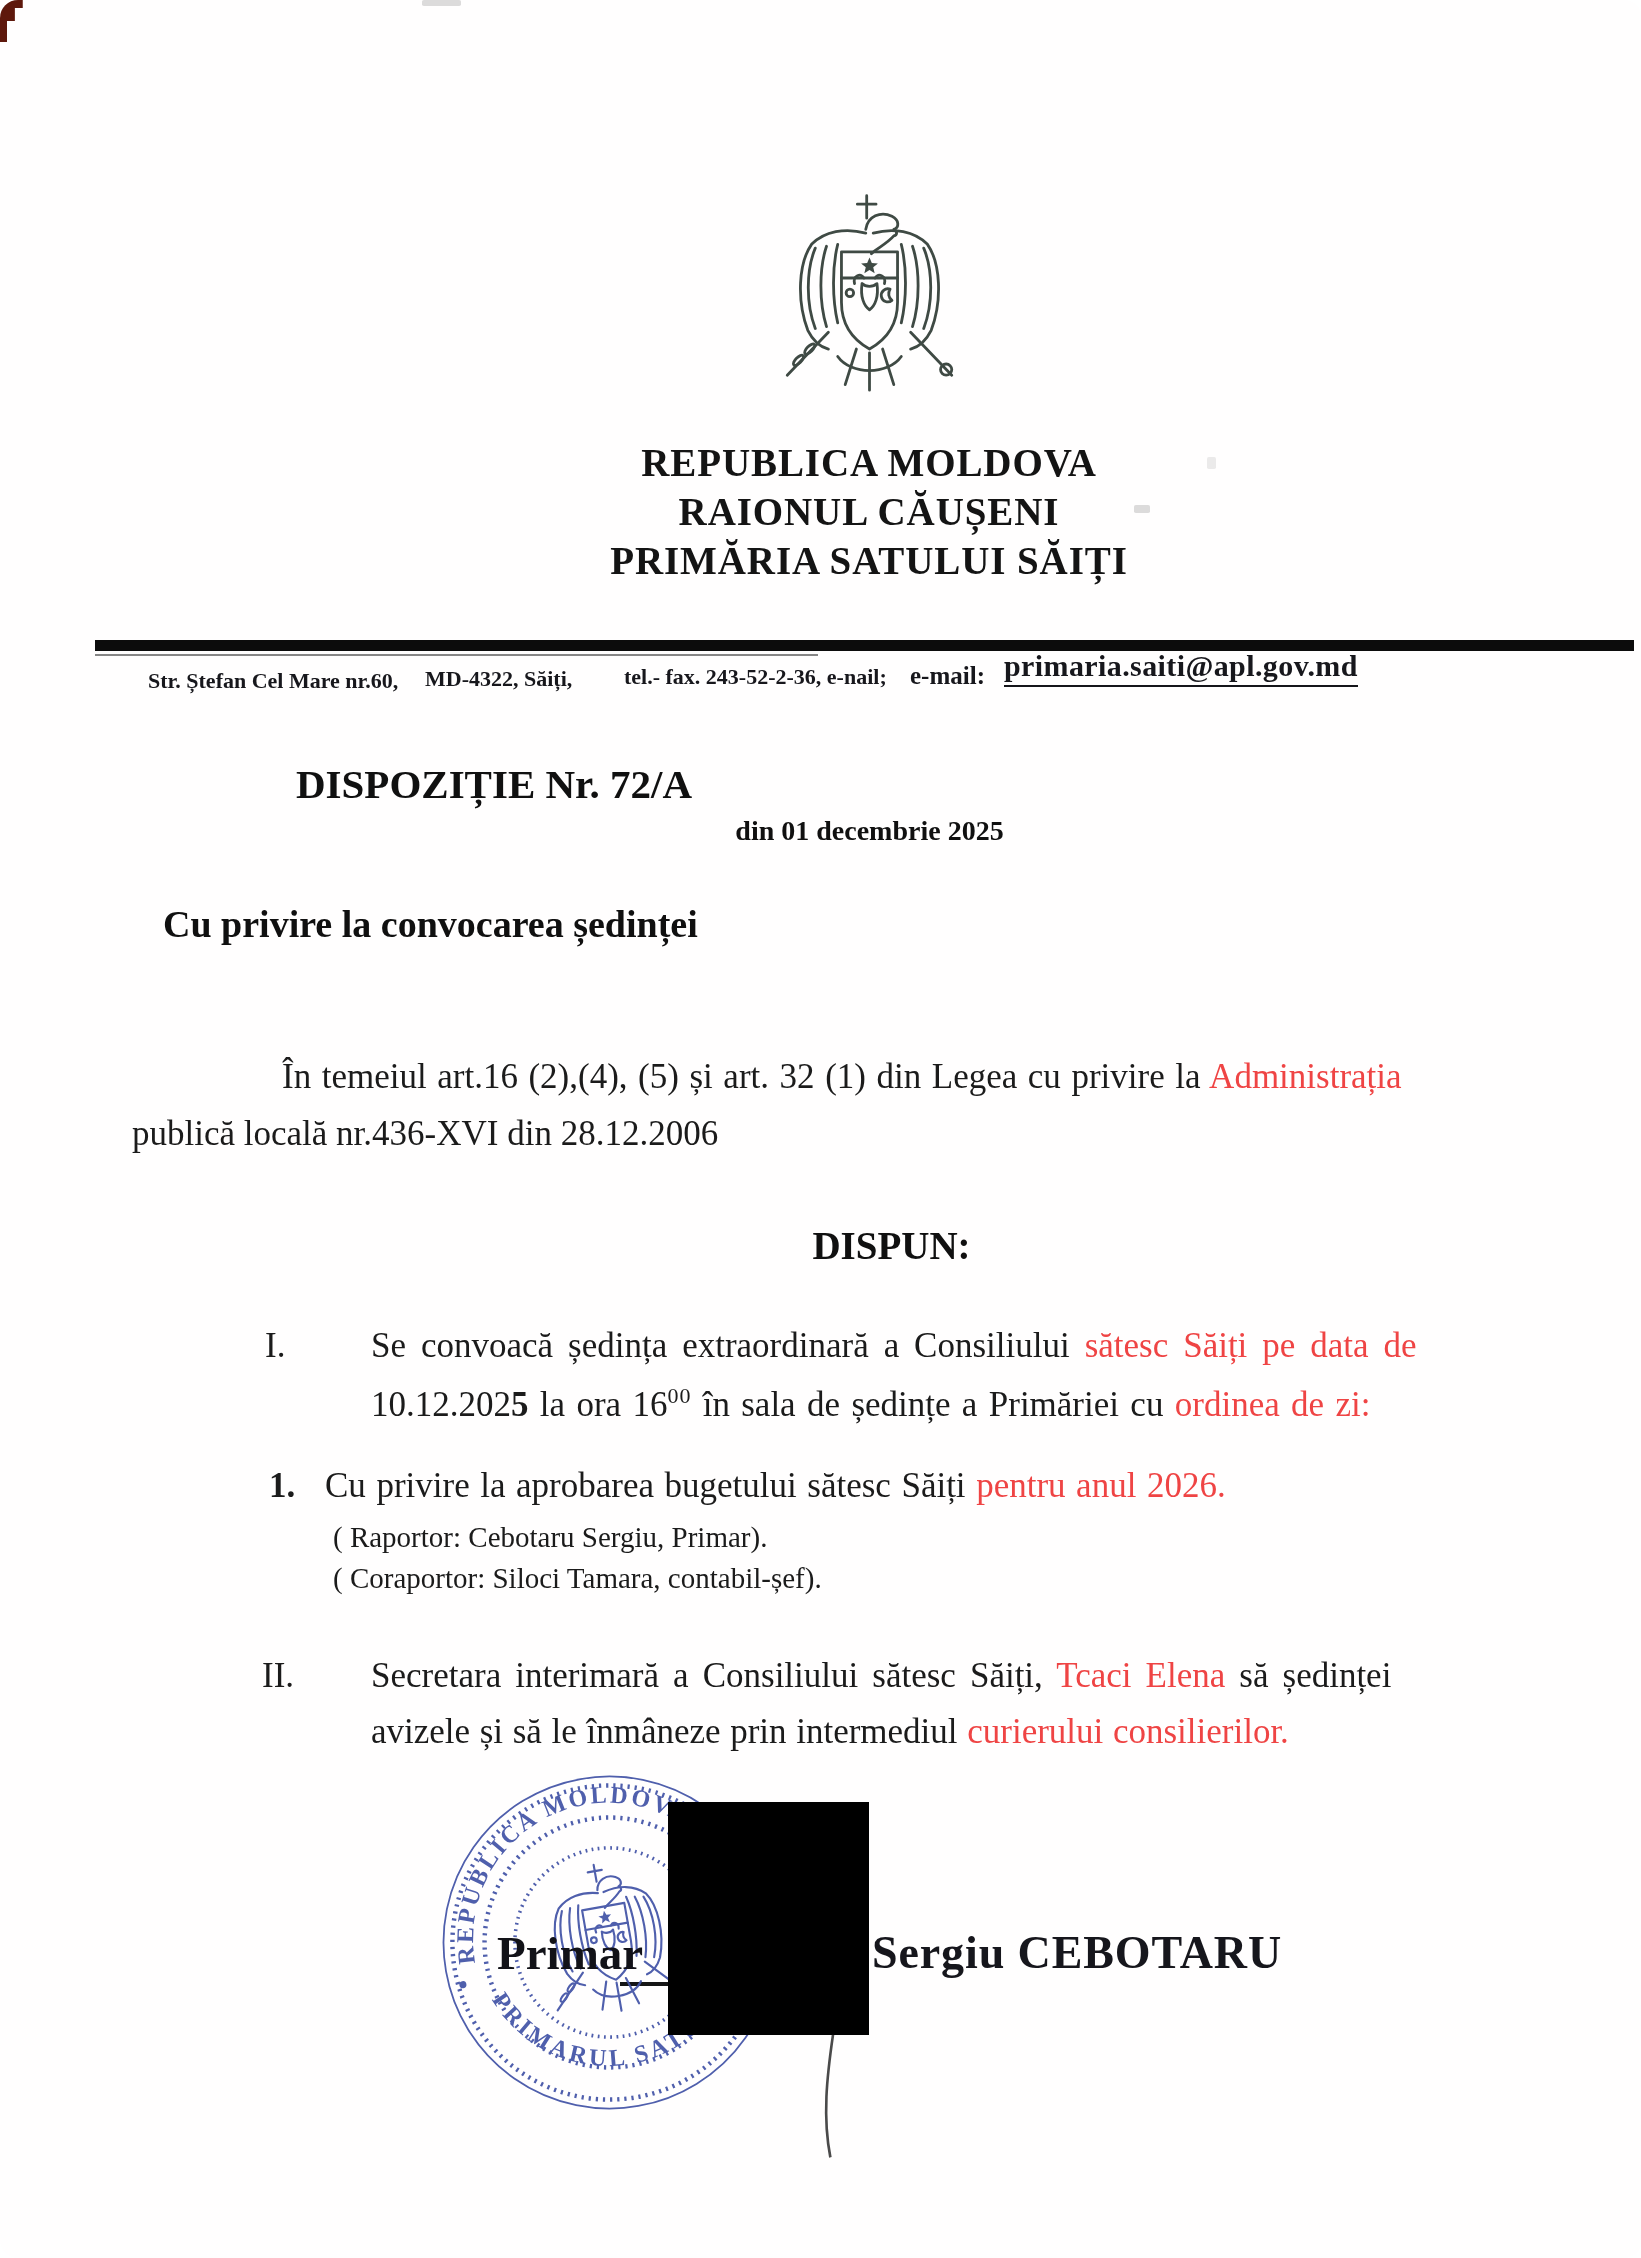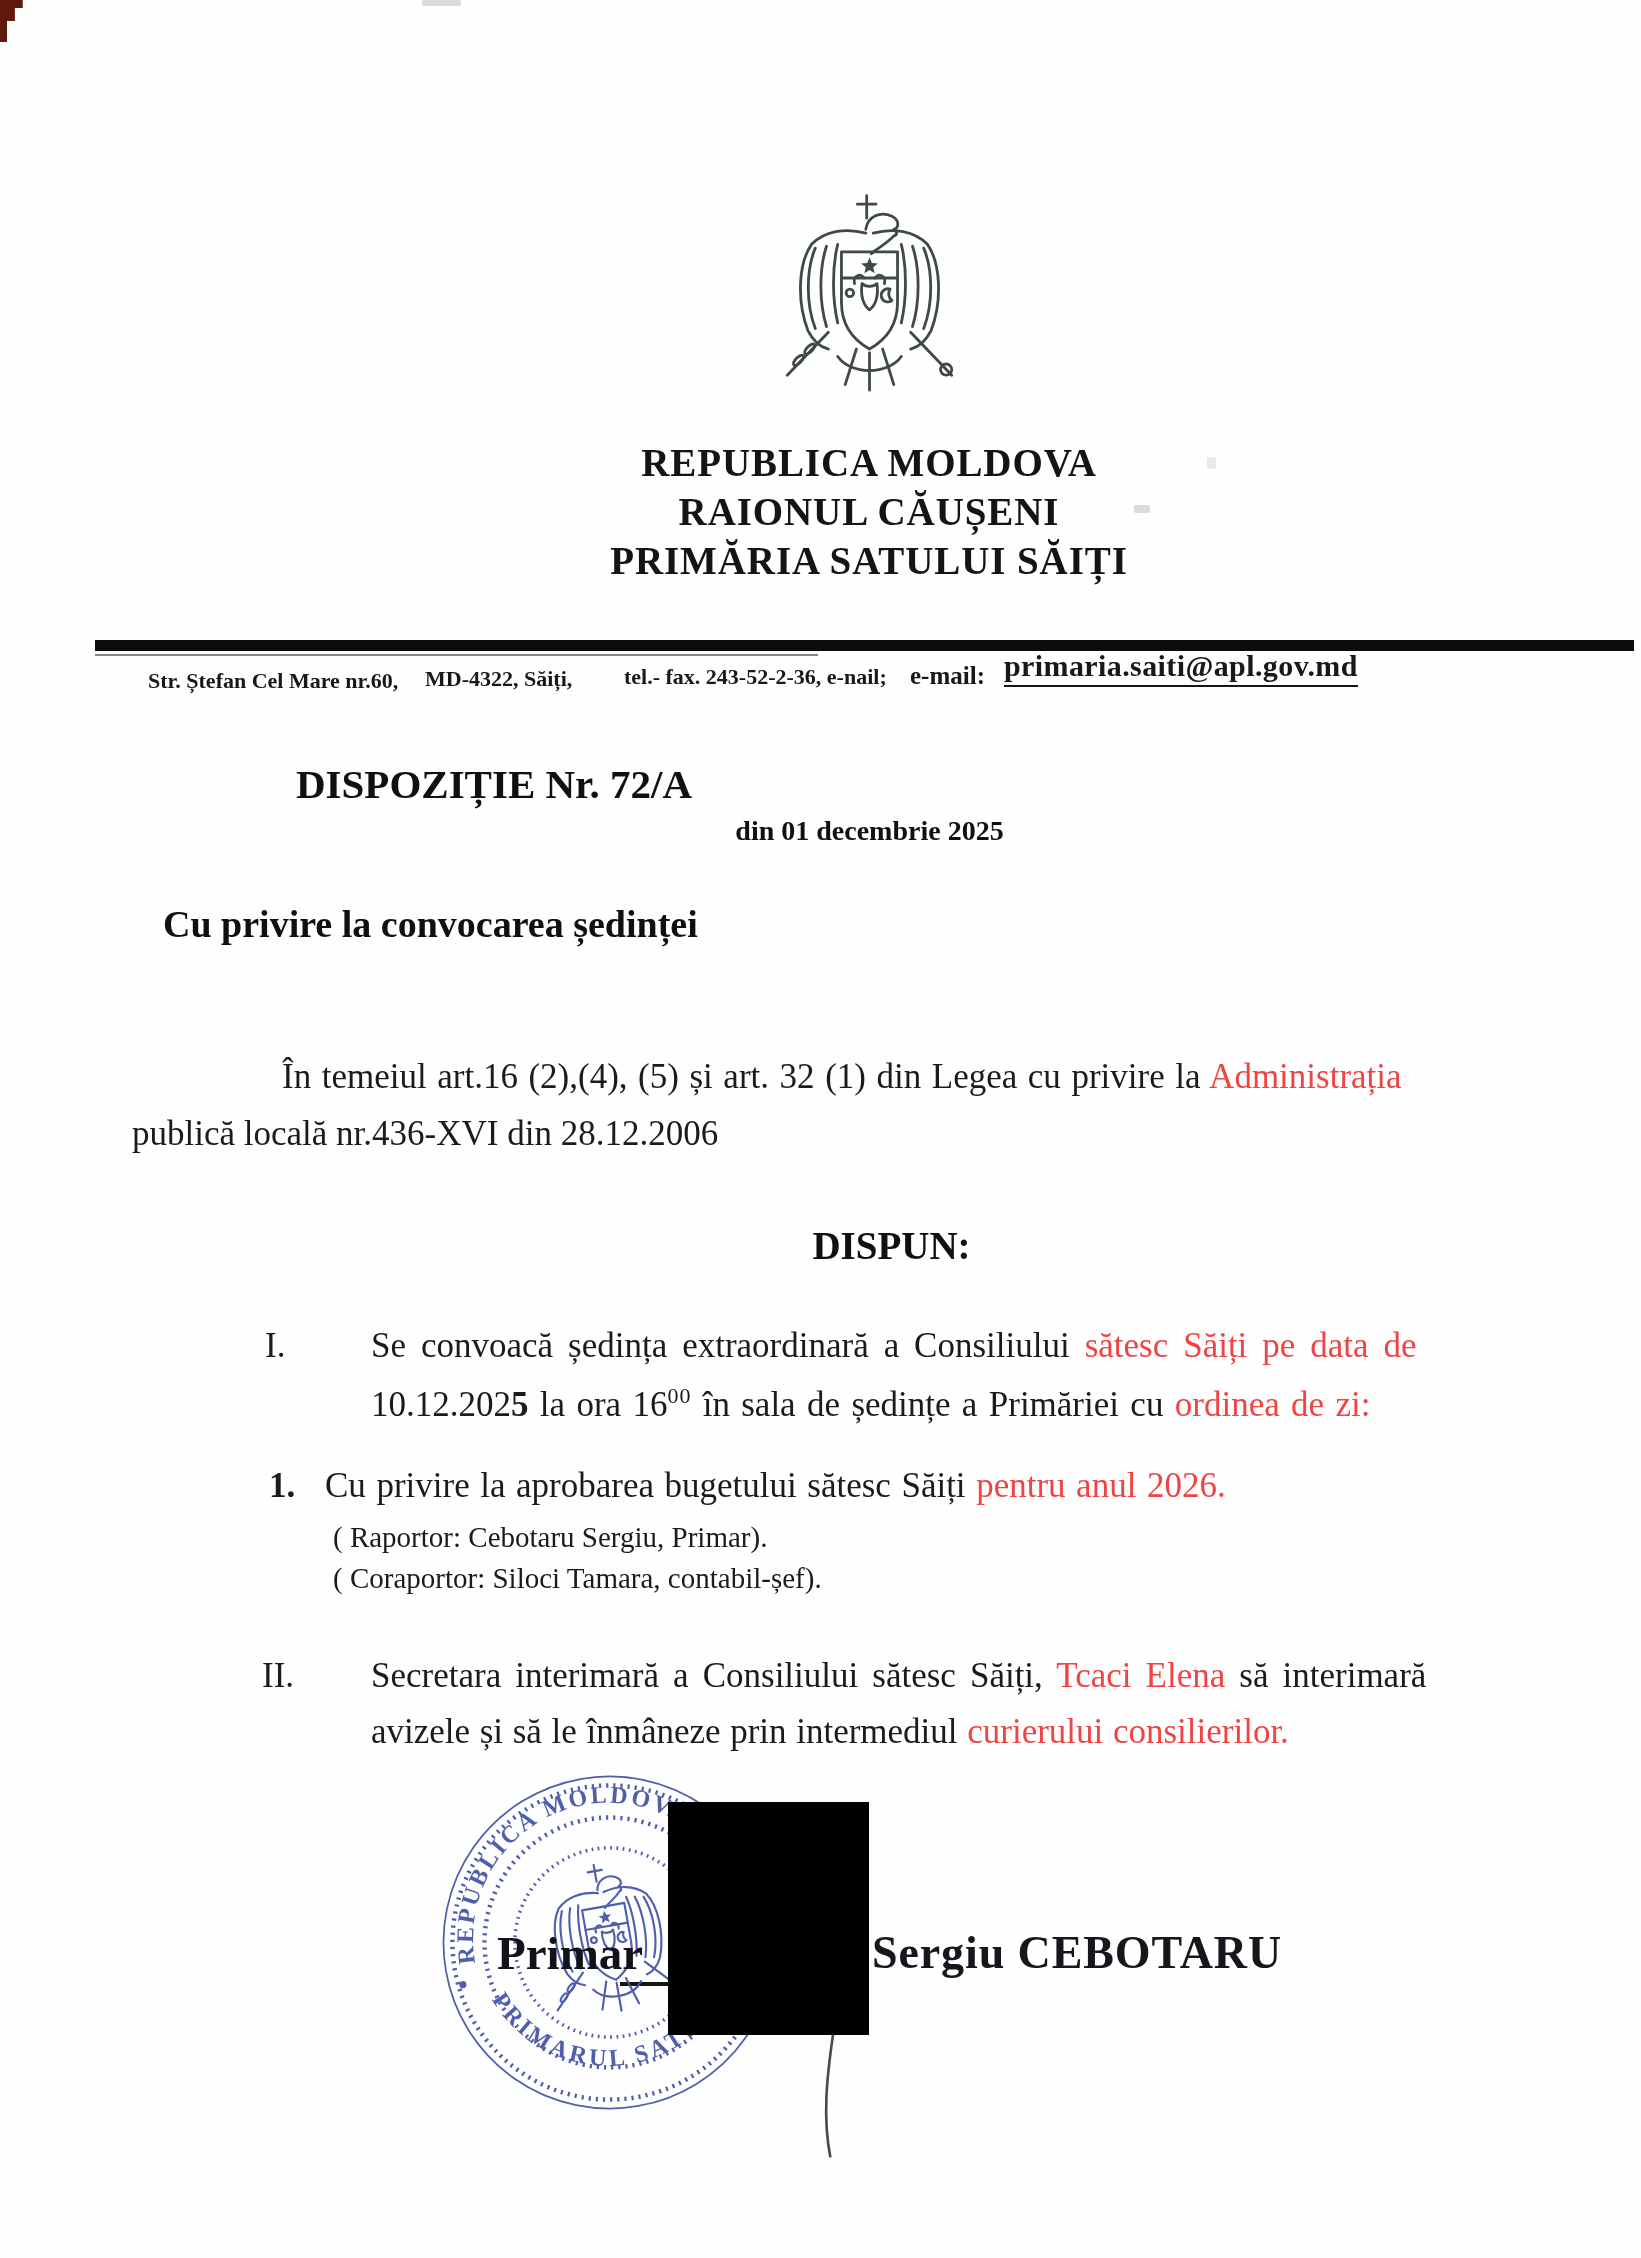--- a/index.html
+++ b/index.html
@@ -1,18 +1,18 @@
 <!DOCTYPE html>
 <html style="font-size:14px"><head>
 <meta charset="utf-8">
 <style>
   html,body { margin:0; padding:0; background:#ffffff; }
   .page {
     position:relative; width:1642px; height:2258px; background:#fffefe;
-    font-family:"Liberation Serif", serif; color:#1b1b1b; overflow:hidden;
+    font-family:"Liberation Serif", serif; color:#1b1b1b; overflow:hidden;border-radius:18px;
   }
   .abs { position:absolute; white-space:nowrap; }
   
   .corner-mark { position:absolute; left:0; top:0; }
   .smudge { position:absolute; background:#9a9a9a; opacity:.35; border-radius:1.8px; }
   
   .emblem { position:absolute; left:776px; top:192px; color:#3f4a44; }
   
   .org { position:absolute; left:428px; top:438px; width:882px; text-align:center;
          font-weight:bold; font-size:39px; line-height:49px; letter-spacing:0.9px; color:#141414; }
@@ -128,21 +128,21 @@
   <div class="abs body40 num1">I.</div>
   <div class="abs body40 iline1"><span>Se convoacă ședința extraordinară a Consiliului </span><span class="faded">sătesc Săiți pe data de</span></div>
   <div class="abs body40 iline2"><span>10.12.202</span><b>5</b><span> la ora 16</span><sup class="sup00">00</sup><span> în sala de ședințe a Primăriei cu </span><span class="faded">ordinea de zi:</span></div>
 
   <div class="abs body40 agnum">1.</div>
   <div class="abs body40 agtext"><span>Cu privire la aprobarea bugetului sătesc Săiți </span><span class="faded">pentru anul 2026.</span></div>
   <div class="abs rap">( Raportor: Cebotaru Sergiu, Primar).</div>
   <div class="abs corap">( Coraportor: Siloci Tamara, contabil-șef).</div>
 
   <div class="abs body40 num2">II.</div>
-  <div class="abs body40 iiline1"><span>Secretara interimară a Consiliului sătesc Săiți, </span><span class="faded">Tcaci Elena</span><span>  să interimară</span></div>
+  <div class="abs body40 iiline1"><span>Secretara interimară a Consiliului sătesc Săiți, </span><span class="faded">Tcaci Elena</span><span>  să ședinței</span></div>
   <div class="abs body40 iiline2"><span>avizele și să  le înmâneze prin intermediul </span><span class="faded">curierului consilierilor.</span></div>
 
   <svg class="stamp" width="357" height="357" viewBox="0 0 400 400" style="color:#4152a6;">
     <g stroke="#4152a6" fill="none">
       <circle cx="200" cy="200" r="186" stroke-width="2"></circle>
       <circle cx="200" cy="200" r="176" stroke-width="5" stroke-dasharray="2.5 5.5"></circle>
       <circle cx="200" cy="200" r="140" stroke-width="5" stroke-dasharray="2.5 5.5"></circle>
       <circle cx="200" cy="200" r="106" stroke-width="4" stroke-dasharray="2 5"></circle>
     </g>
     <circle cx="30" cy="218" r="4" fill="#4152a6"></circle>

